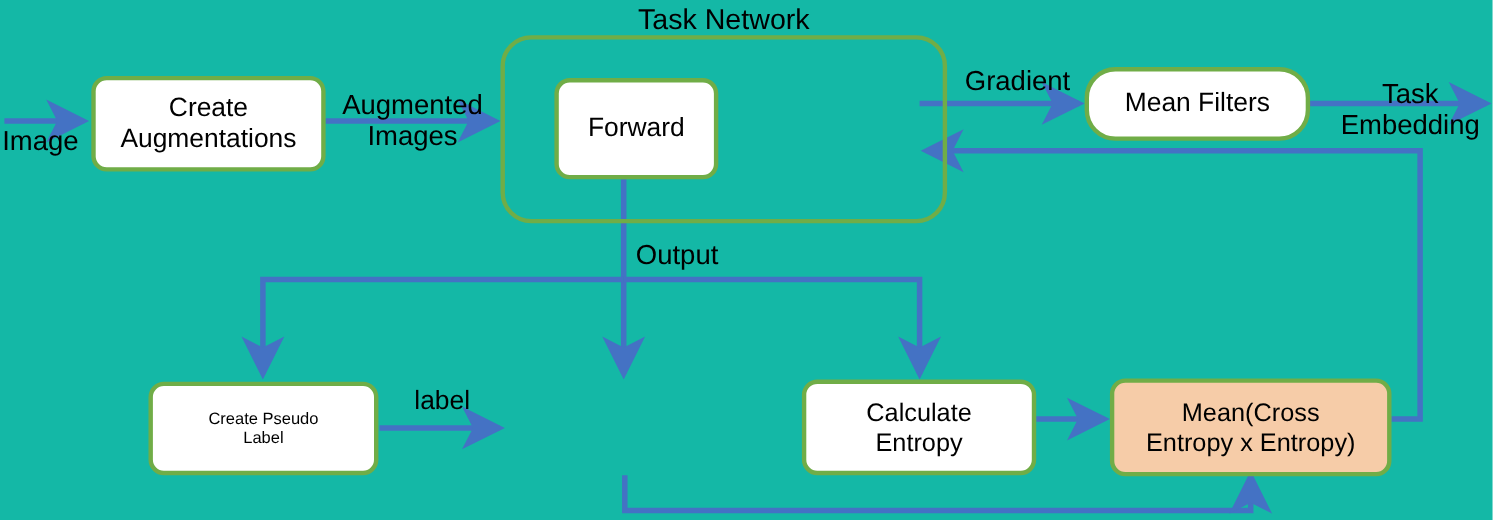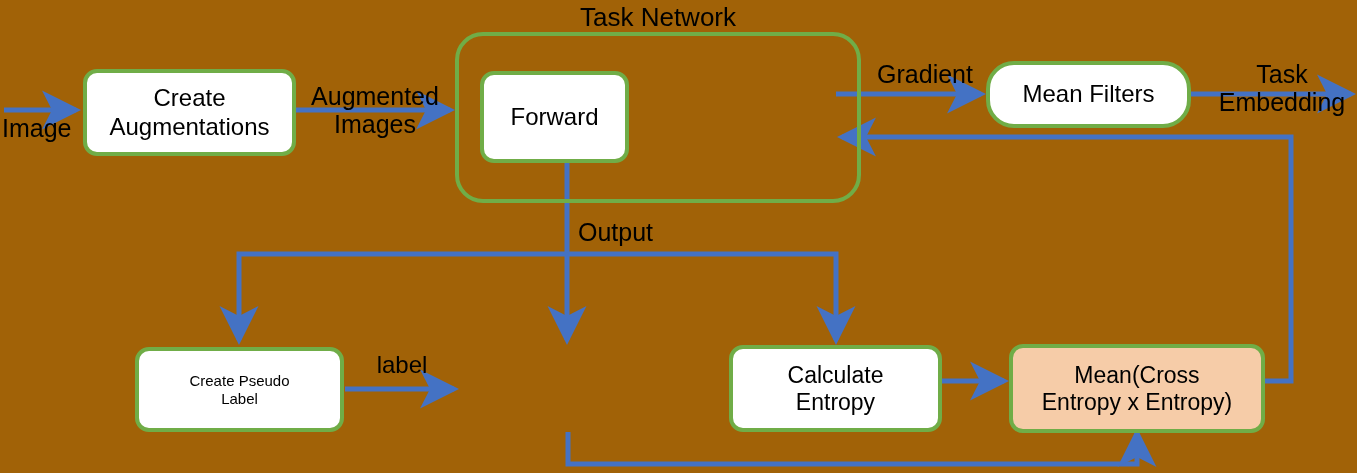--- a/index.html
+++ b/index.html
@@ -1,20 +1,20 @@
 <!DOCTYPE html>
 <html><head>
 <meta charset="utf-8">
 <title>Task Network Diagram</title>
 <style>
   html,body{margin:0;padding:0;background:#ffffff;}
   #canvas{
     position:relative;
     width:1357px;height:473px;
-    background:#a16207;
+    background:#14b8a6;
     font-family:"Liberation Sans", sans-serif;
     overflow:hidden;
   }
   svg.edges{position:absolute;left:0;top:0;width:1357px;height:473px;}
   .node{
     position:absolute;
     box-sizing:border-box;
     border:4px solid #70AD47;
     border-radius:14px;
     background:#ffffff;
@@ -82,21 +82,21 @@
   </svg>
 
   <div class="node container" style="left:455px;top:32px;width:406px;height:171px;border-radius:28px;"></div>
   <div class="group-title" style="left:455px;top:2px;width:406px;font-size:26px;">Task Network</div>
 
   <div class="node" style="left:83px;top:69px;width:213px;height:87px;font-size:24px;">
     <span class="node-label">Create
 Augmentations</span>
   </div>
 
-  <div class="node" style="left:480px;top:71px;width:149px;height:92px;font-size:24px;">
+  <div class="node" style="left:504px;top:71px;width:149px;height:92px;font-size:24px;">
     <span class="node-label">Forward</span>
   </div>
 
 
   <div class="node" style="left:986px;top:61px;width:205px;height:67px;font-size:24px;border-radius:28px;">
     <span class="node-label">Mean Filters</span>
   </div>
 
   <div class="node" style="left:135px;top:347px;width:209px;height:85px;font-size:15px;">
     <span class="node-label">Create Pseudo
@@ -114,20 +114,20 @@
 Entropy x Entropy)</span>
   </div>
 
   <div class="edge-label" style="left:2px;top:114px;width:78px;font-size:25px;text-align:left;">Image</div>
 
   <div class="edge-label" style="left:305px;top:82px;width:140px;font-size:25px;">Augmented
 Images</div>
 
   <div class="edge-label" style="left:862px;top:60px;width:126px;font-size:25px;">Gradient</div>
 
-  <div class="edge-label" style="left:1207px;top:60px;width:150px;font-size:25px;">Task
+  <div class="edge-label" style="left:1207px;top:72px;width:150px;font-size:25px;">Task
 Embedding</div>
 
   <div class="edge-label" style="left:578px;top:218px;width:110px;font-size:25px;text-align:left;">Output</div>
 
   <div class="edge-label" style="left:352px;top:352px;width:100px;font-size:24px;">label</div>
 
 </div>
 
 </body></html>

